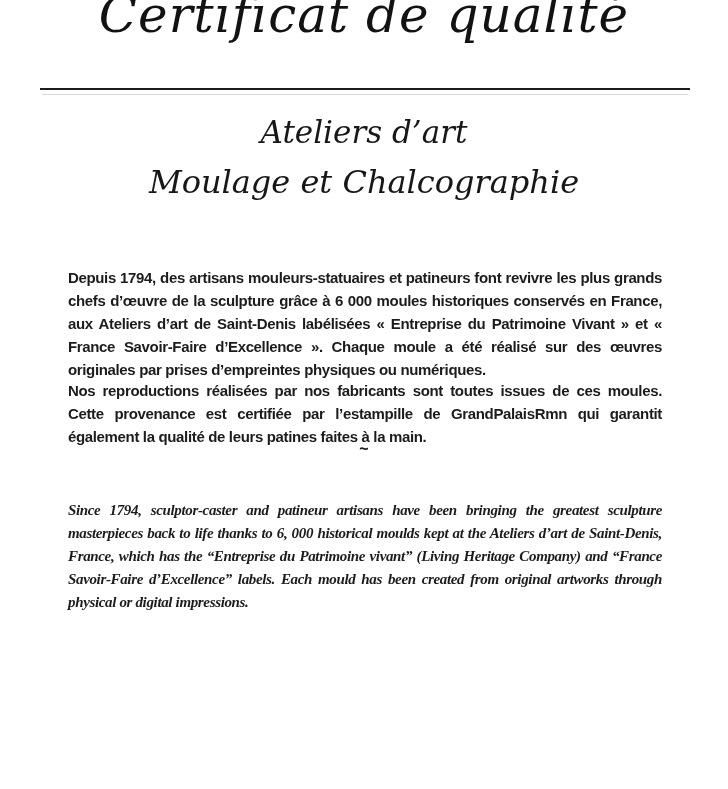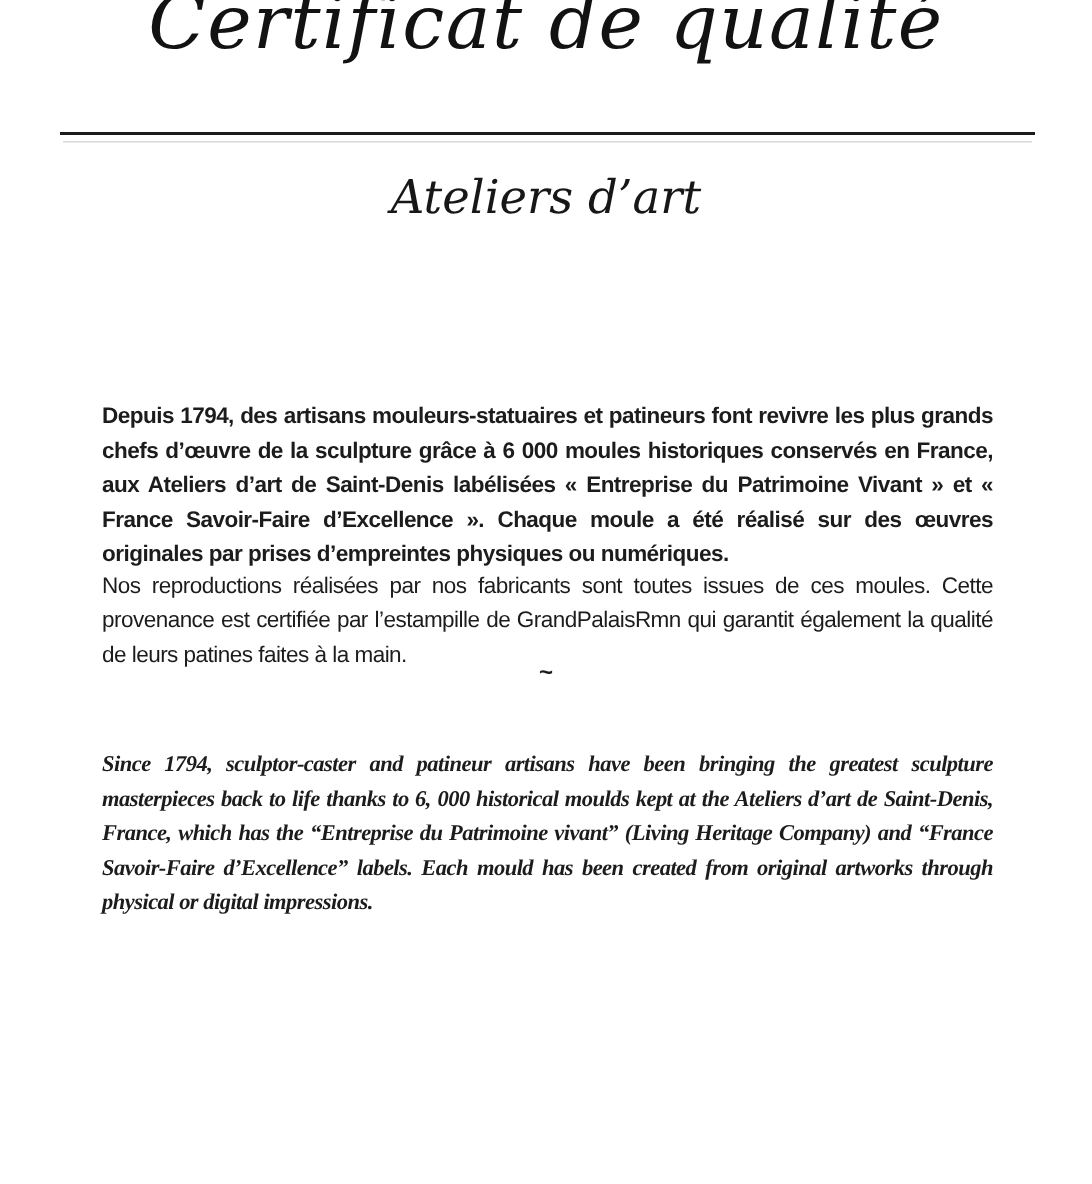--- a/index.html
+++ b/index.html
@@ -44,21 +44,21 @@
   .sub2{top:163px;font-size:32px;}
   
   .para{
     position:absolute;left:68px;width:594px;
     font-size:15px;line-height:23px;
     letter-spacing:-0.35px;
     text-align:justify;
     color:#1c1c1c;
   }
   .fr1{top:251px;font-weight:600;}
-  .fr2{top:364px;font-weight:400;}
+  .fr2{top:364px;font-weight:700;}
   .tilde{
     position:absolute;top:440px;left:0;width:100%;
     text-align:center;font-size:16px;font-weight:700;color:#1c1c1c;
   }
   .en{font-style:italic;font-weight:600;}
   .en1{top:484px;font-family:Liberation Serif, serif;}
   .en2{top:599px;}
   
   .gp-logo{
     position:absolute;left:101px;top:724px;
@@ -126,20 +126,21 @@
 <body>
 
 <div class="page">
 
   <div class="title">Certificat de qualité</div>
 
   <div class="rule"></div>
   <div class="rule-echo"></div>
 
   <div class="sub sub1">Ateliers d’art</div>
+  <div class="sub sub2">Moulage et Chalcographie</div>
 
   <p class="para fr1">Depuis 1794, des artisans mouleurs-statuaires et patineurs font revivre les plus grands chefs d’œuvre de la sculpture grâce à 6 000 moules historiques conservés en France, aux Ateliers d’art de Saint-Denis labélisées « Entreprise du Patrimoine Vivant » et « France Savoir-Faire d’Excellence ». Chaque moule a été réalisé sur des œuvres originales par prises d’empreintes physiques ou numériques.</p>
   <p class="para fr2">Nos reproductions réalisées par nos fabricants sont toutes issues de ces moules. Cette provenance est certifiée par l’estampille de GrandPalaisRmn qui garantit également la qualité de leurs patines faites à la main.</p>
 
   <div class="tilde">~</div>
 
   <p class="para en en1">Since 1794, sculptor-caster and patineur artisans have been bringing the greatest sculpture masterpieces back to life thanks to 6, 000 historical moulds kept at the Ateliers d’art de Saint-Denis, France, which has the “Entreprise du Patrimoine vivant” (Living Heritage Company) and “France Savoir-Faire d’Excellence” labels. Each mould has been created from original artworks through physical or digital impressions.</p>
 
   <div class="gp-logo">
     <div class="gp-line1">GrandPalais</div>

